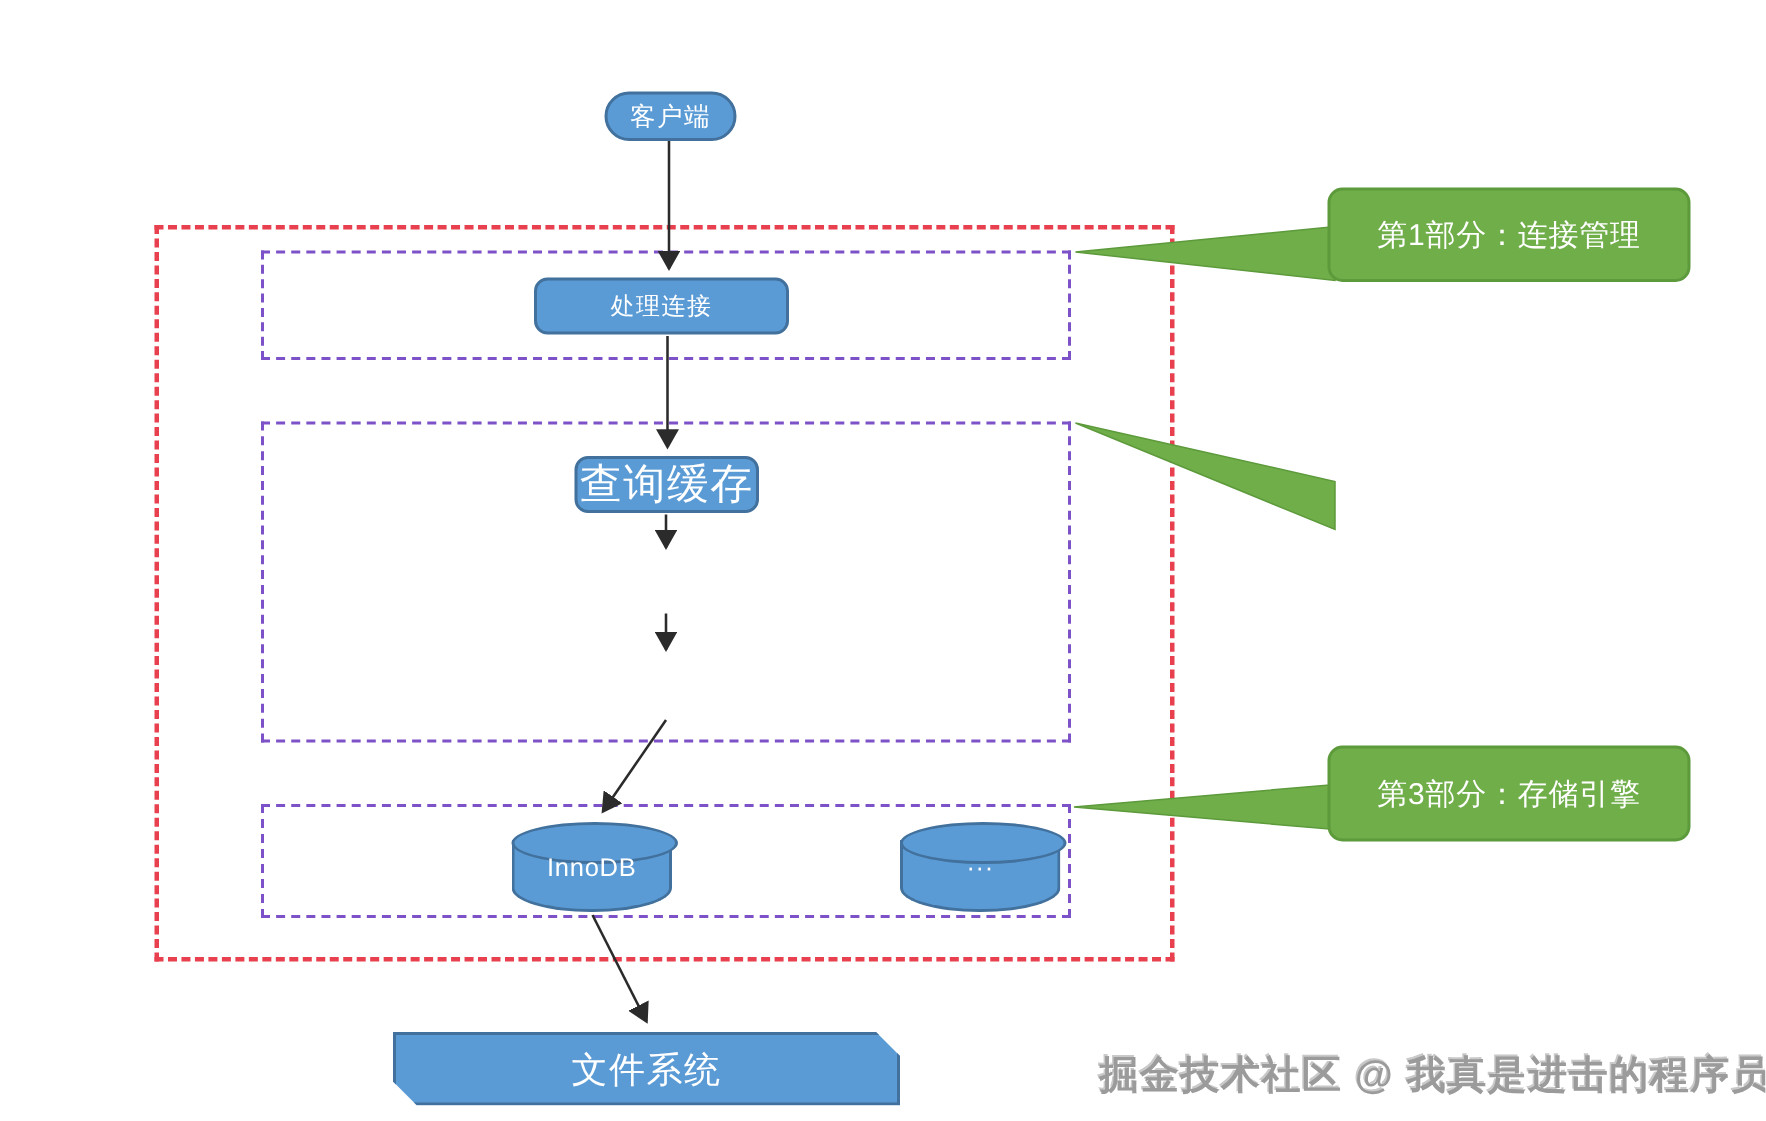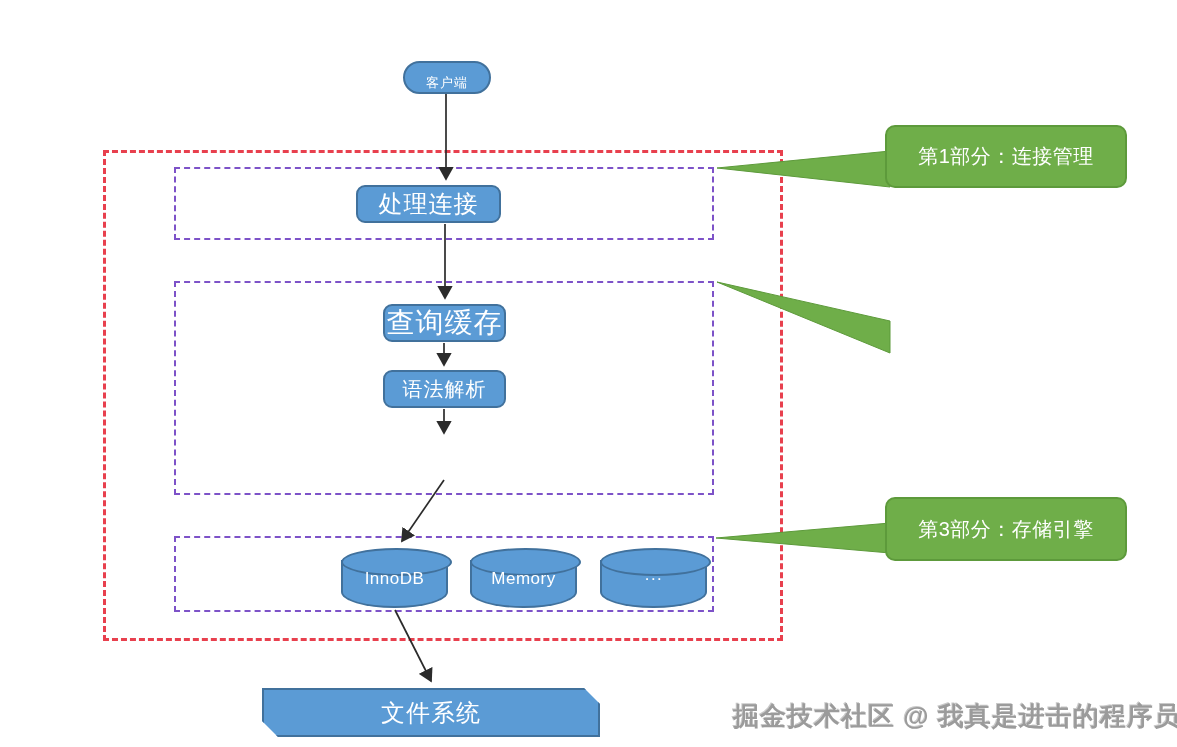--- a/index.html
+++ b/index.html
@@ -11,22 +11,22 @@
   svg.wires { position:absolute; left:0; top:0; z-index:1; }
 
   .node {
     position:absolute; z-index:2;
     background:var(--node-blue,#5b9bd5);
     border:2px solid var(--node-border,#41719c);
     border-radius:9px; color:#fff;
     display:flex; align-items:center; justify-content:center;
     letter-spacing:1px;
   }
-  .node-client   { left:403px; top:61px;  width:88px;  height:33px; border-radius:17px; font-size:13px;align-items:flex-end; }
-  .node-handle   { left:356px; top:185px; width:145px; height:38px; font-size:24px; }
+  .node-client   { left:403px; top:61px;  width:88px;  height:33px; border-radius:17px; font-size:17px; }
+  .node-handle   { left:356px; top:185px; width:170px; height:38px; font-size:16px; }
   .node-qcache   { left:383px; top:304px; width:123px; height:38px; font-size:28px; }
   .node-parser   { left:383px; top:370px; width:123px; height:38px; font-size:20px; }
   .node-optimizer{ left:383px; top:439px; width:123px; height:40px; font-size:20px; }
   .node-fs {
     left:262px; top:688px; width:338px; height:49px; font-size:24px; border-radius:0;
     clip-path: polygon(0 0, calc(100% - 16px) 0, 100% 16px, 100% 100%, 16px 100%, 0 calc(100% - 16px));
   }
 
   .region { position:absolute; z-index:0; background:transparent; }
   .region-red {
@@ -113,30 +113,24 @@
   </div>
 
   <div class="node node-handle">
     <span>处理连接</span>
   </div>
 
   <div class="node node-qcache">
     <span>查询缓存</span>
   </div>
 
-  <div class="node node-parser">
-    <span>语法解析</span>
-  </div>
 
 
   <div class="cylinder cyl-2">
     <span class="cyl-label">InnoDB</span>
-  </div>
-  <div class="cylinder cyl-3">
-    <span class="cyl-label">Memory</span>
   </div>
   <div class="cylinder cyl-4">
     <span class="cyl-label">···</span>
   </div>
 
   <div class="node node-fs">
     <span>文件系统</span>
   </div>
 
   <div class="callout callout-1">

